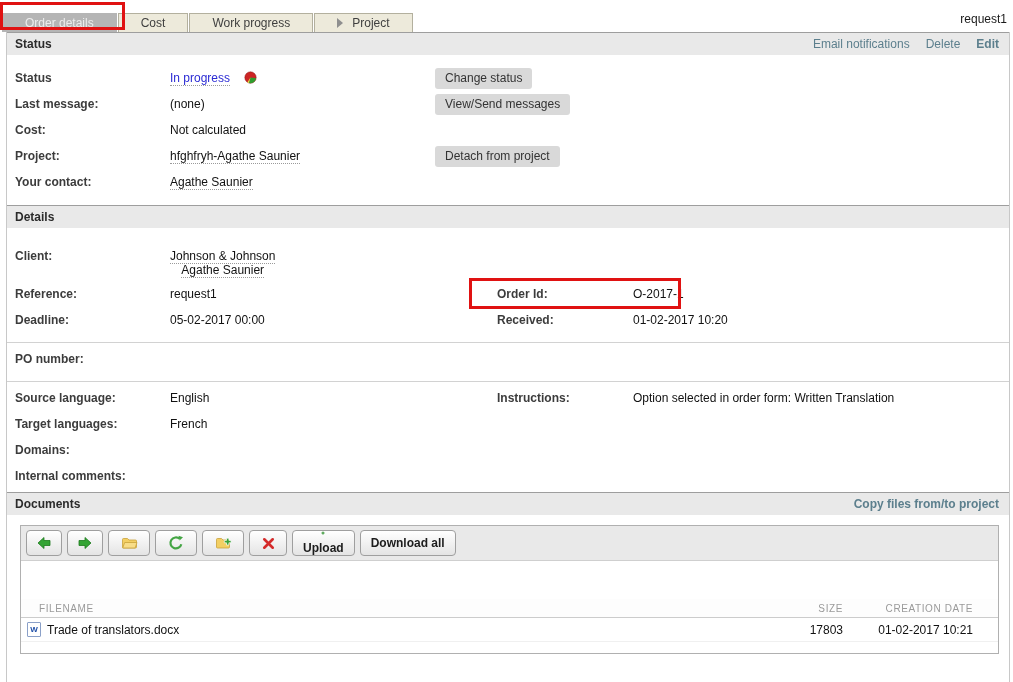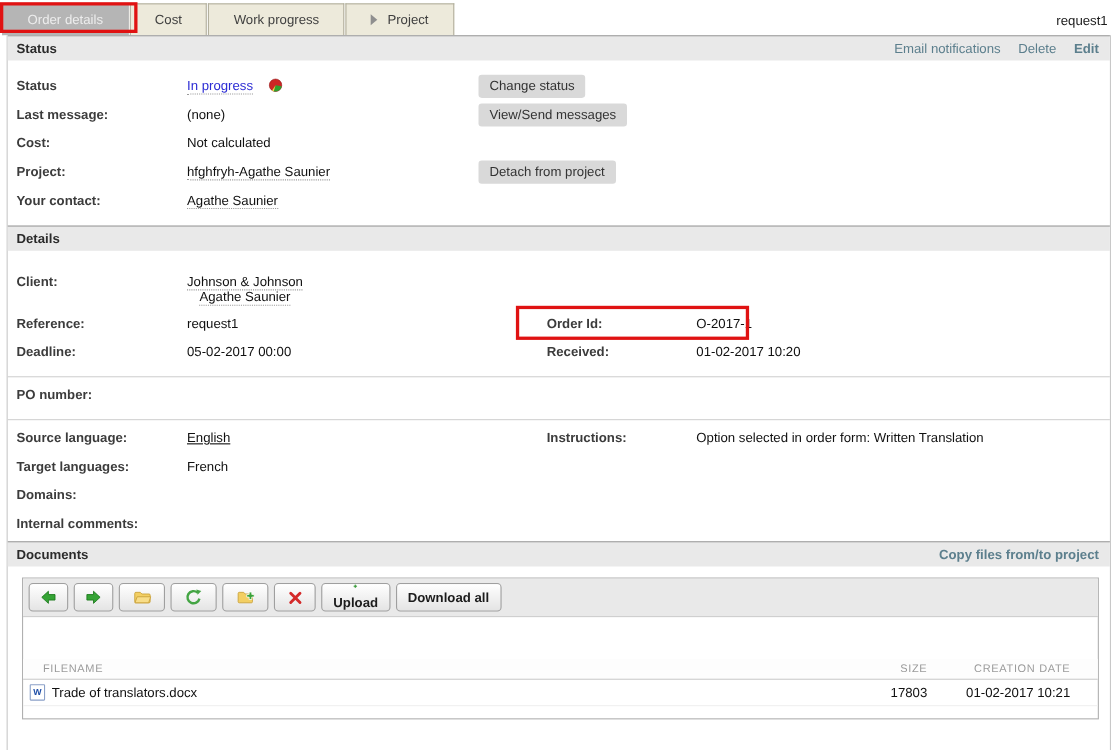--- a/index.html
+++ b/index.html
@@ -2,21 +2,21 @@
 <html><head>
 <meta charset="utf-8">
 <style>
   * { margin:0; padding:0; box-sizing:border-box; }
   html,body { width:1013px; height:682px; overflow:hidden; background:#fff;
     font-family:"Liberation Sans", sans-serif; font-size:12px; color:#222; }
   body { position:relative; }
 
   
   .tabbar { position:relative; height:32px; background:#fff; display:flex; align-items:flex-end; padding-left:2px; }
-  .tab { height:29px; display:flex; align-items:center; padding:0 22px; margin-right:1px;
+  .tab { height:19px; display:flex; align-items:center; padding:0 22px; margin-right:1px;
     background:#edeadb; border:1px solid #b3b09e; border-bottom:none; color:#3f3f3f; cursor:pointer; }
   .tab.active { background:#b5b5b5; border-color:#b5b5b5; color:#ededed; }
   .tab .tri { width:0; height:0; border-left:6px solid #8f8f8f; border-top:5px solid transparent;
     border-bottom:5px solid transparent; margin-right:9px; }
   .order-ref { position:absolute; right:6px; top:12px; color:#1a1a1a; }
   .anno-tab { position:absolute; left:0px; top:2px; width:125px; height:28px;
     border:3px solid #e01212; pointer-events:none; z-index:5; }
 
   
   .content { position:absolute; top:32px; left:6px; width:1004px; bottom:0;
@@ -34,21 +34,21 @@
   .rows-details { padding-top:18px;text-align:center; }
   .frow { position:relative; height:26px; }
   .frow.tall { height:30px; }
   .frow .lbl { position:absolute; left:8px; top:3px; font-weight:bold; color:#3c3c3c; }
   .frow .val { position:absolute; left:163px; top:3px; color:#111; }
   .frow .btncol { position:absolute; left:428px; top:0; }
   .frow .lbl2 { position:absolute; left:490px; top:3px; font-weight:bold; color:#3c3c3c; }
   .frow .val2 { position:absolute; left:626px; top:3px; color:#111; }
   .dotted { border-bottom:1px dotted #9a9a9a; cursor:pointer; }
   .link-blue { color:#2b2bd4; }
-  .lang-green { color:#12962c;text-decoration:underline; }
+  .lang-green { color:#12962c; }
   .lang-blue { color:#4343d8; }
   .spacer8 { height:8px; }
   .divider { border:none; border-top:1px solid #d2d2d2; margin:6px 0; }
 
   .graybtn { display:inline-block; background:#d9d9d9; border-radius:3px; padding:3px 10px 4px;
     color:#333; cursor:pointer; }
 
   .pie { display:inline-block; vertical-align:-2px; margin-left:14px; }
 
   .anno-order { position:absolute; left:462px; top:-6px; width:212px; height:31px;

